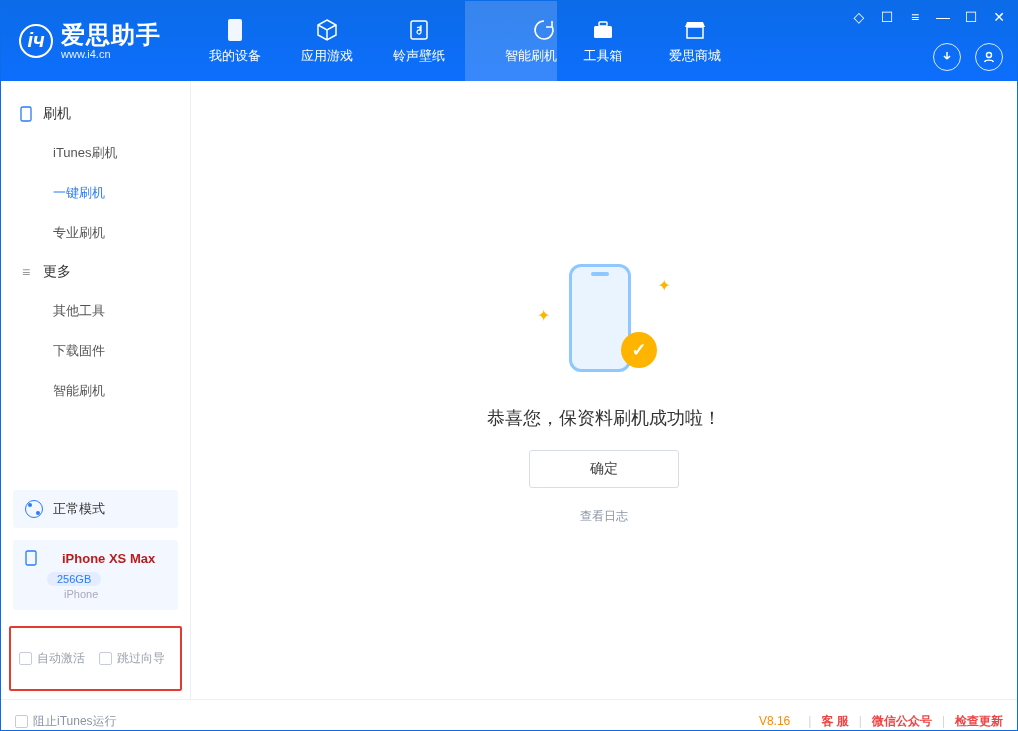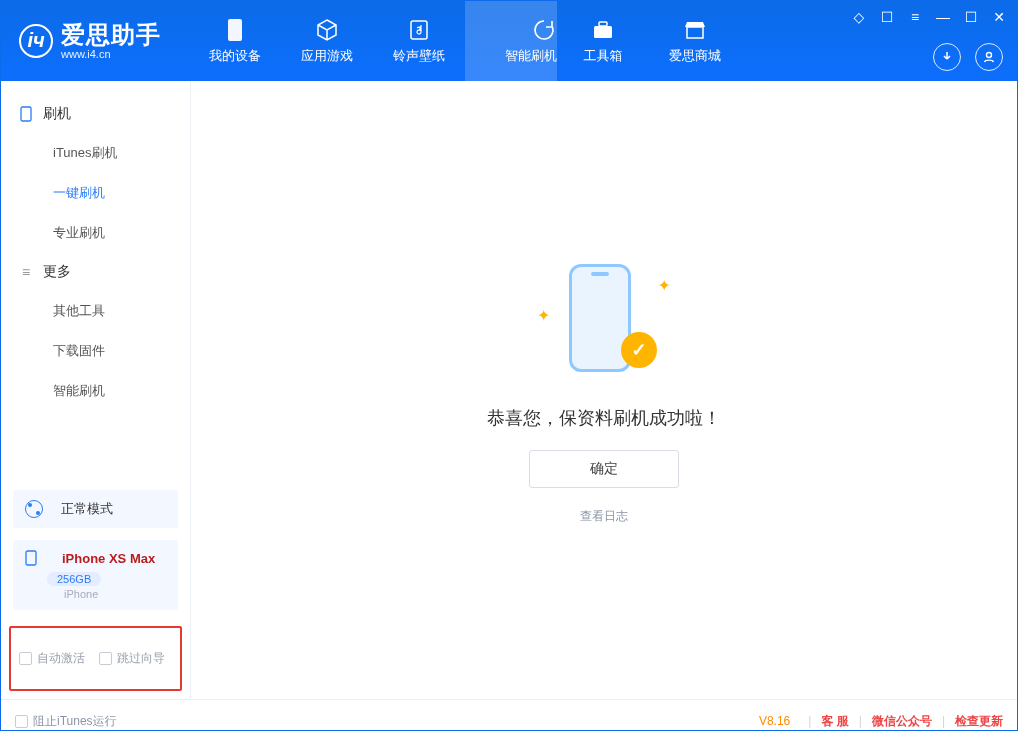--- a/index.html
+++ b/index.html
@@ -24,21 +24,21 @@
 
 .body { display: flex; height: 618px; }
 .sidebar { width: 190px; border-right: 1px solid #eceff3; display: flex; flex-direction: column; }
 .side-scroll { flex: 1; padding-top: 14px; }
 .sgroup { padding: 10px 18px; font-size: 14px; color: #333; display: flex; align-items: center; gap: 10px; }
 .sgroup .gicon { width: 14px; height: 14px; display: flex; align-items: center; justify-content: center; color: #999; }
 .sgroup.blue .gicon { color: #2a7cf7; }
 .sitem { padding: 11px 18px 11px 52px; font-size: 13px; color: #555; cursor: pointer; }
 .sitem.active { color: #2a7cf7; }
 
-.mode-box { margin: 6px 12px; padding: 10px 12px; background: #f3f7ff; border-radius: 3px; display: flex; align-items: center; gap: 18px; font-size: 13px; color: #333; }
+.mode-box { margin: 6px 12px; padding: 10px 12px; background: #f3f7ff; border-radius: 3px; display: flex; align-items: center; gap: 10px; font-size: 13px; color: #333; }
 .mode-icon { width: 18px; height: 18px; border: 1.5px solid #2a7cf7; border-radius: 50%; position: relative; }
 .mode-icon::before, .mode-icon::after { content: ""; position: absolute; width: 4px; height: 4px; background: #2a7cf7; border-radius: 50%; }
 .mode-icon::before { top: 2px; left: 2px; }
 .mode-icon::after { bottom: 2px; right: 2px; }
 
 .device-box { margin: 6px 12px; padding: 10px 12px; background: #f3f7ff; border-radius: 3px; font-size: 13px; }
 .device-box .dname { color: #b91c1c; font-weight: 600; display: flex; align-items: center; gap: 25px; }
 .device-box .badge { display: inline-block; margin: 6px 0 2px 22px; padding: 1px 10px; border-radius: 10px; background: #e3edff; color: #2a7cf7; font-size: 11px; }
 .device-box .dtype { margin-left: 39px; color: #aab; font-size: 11px; }
 

